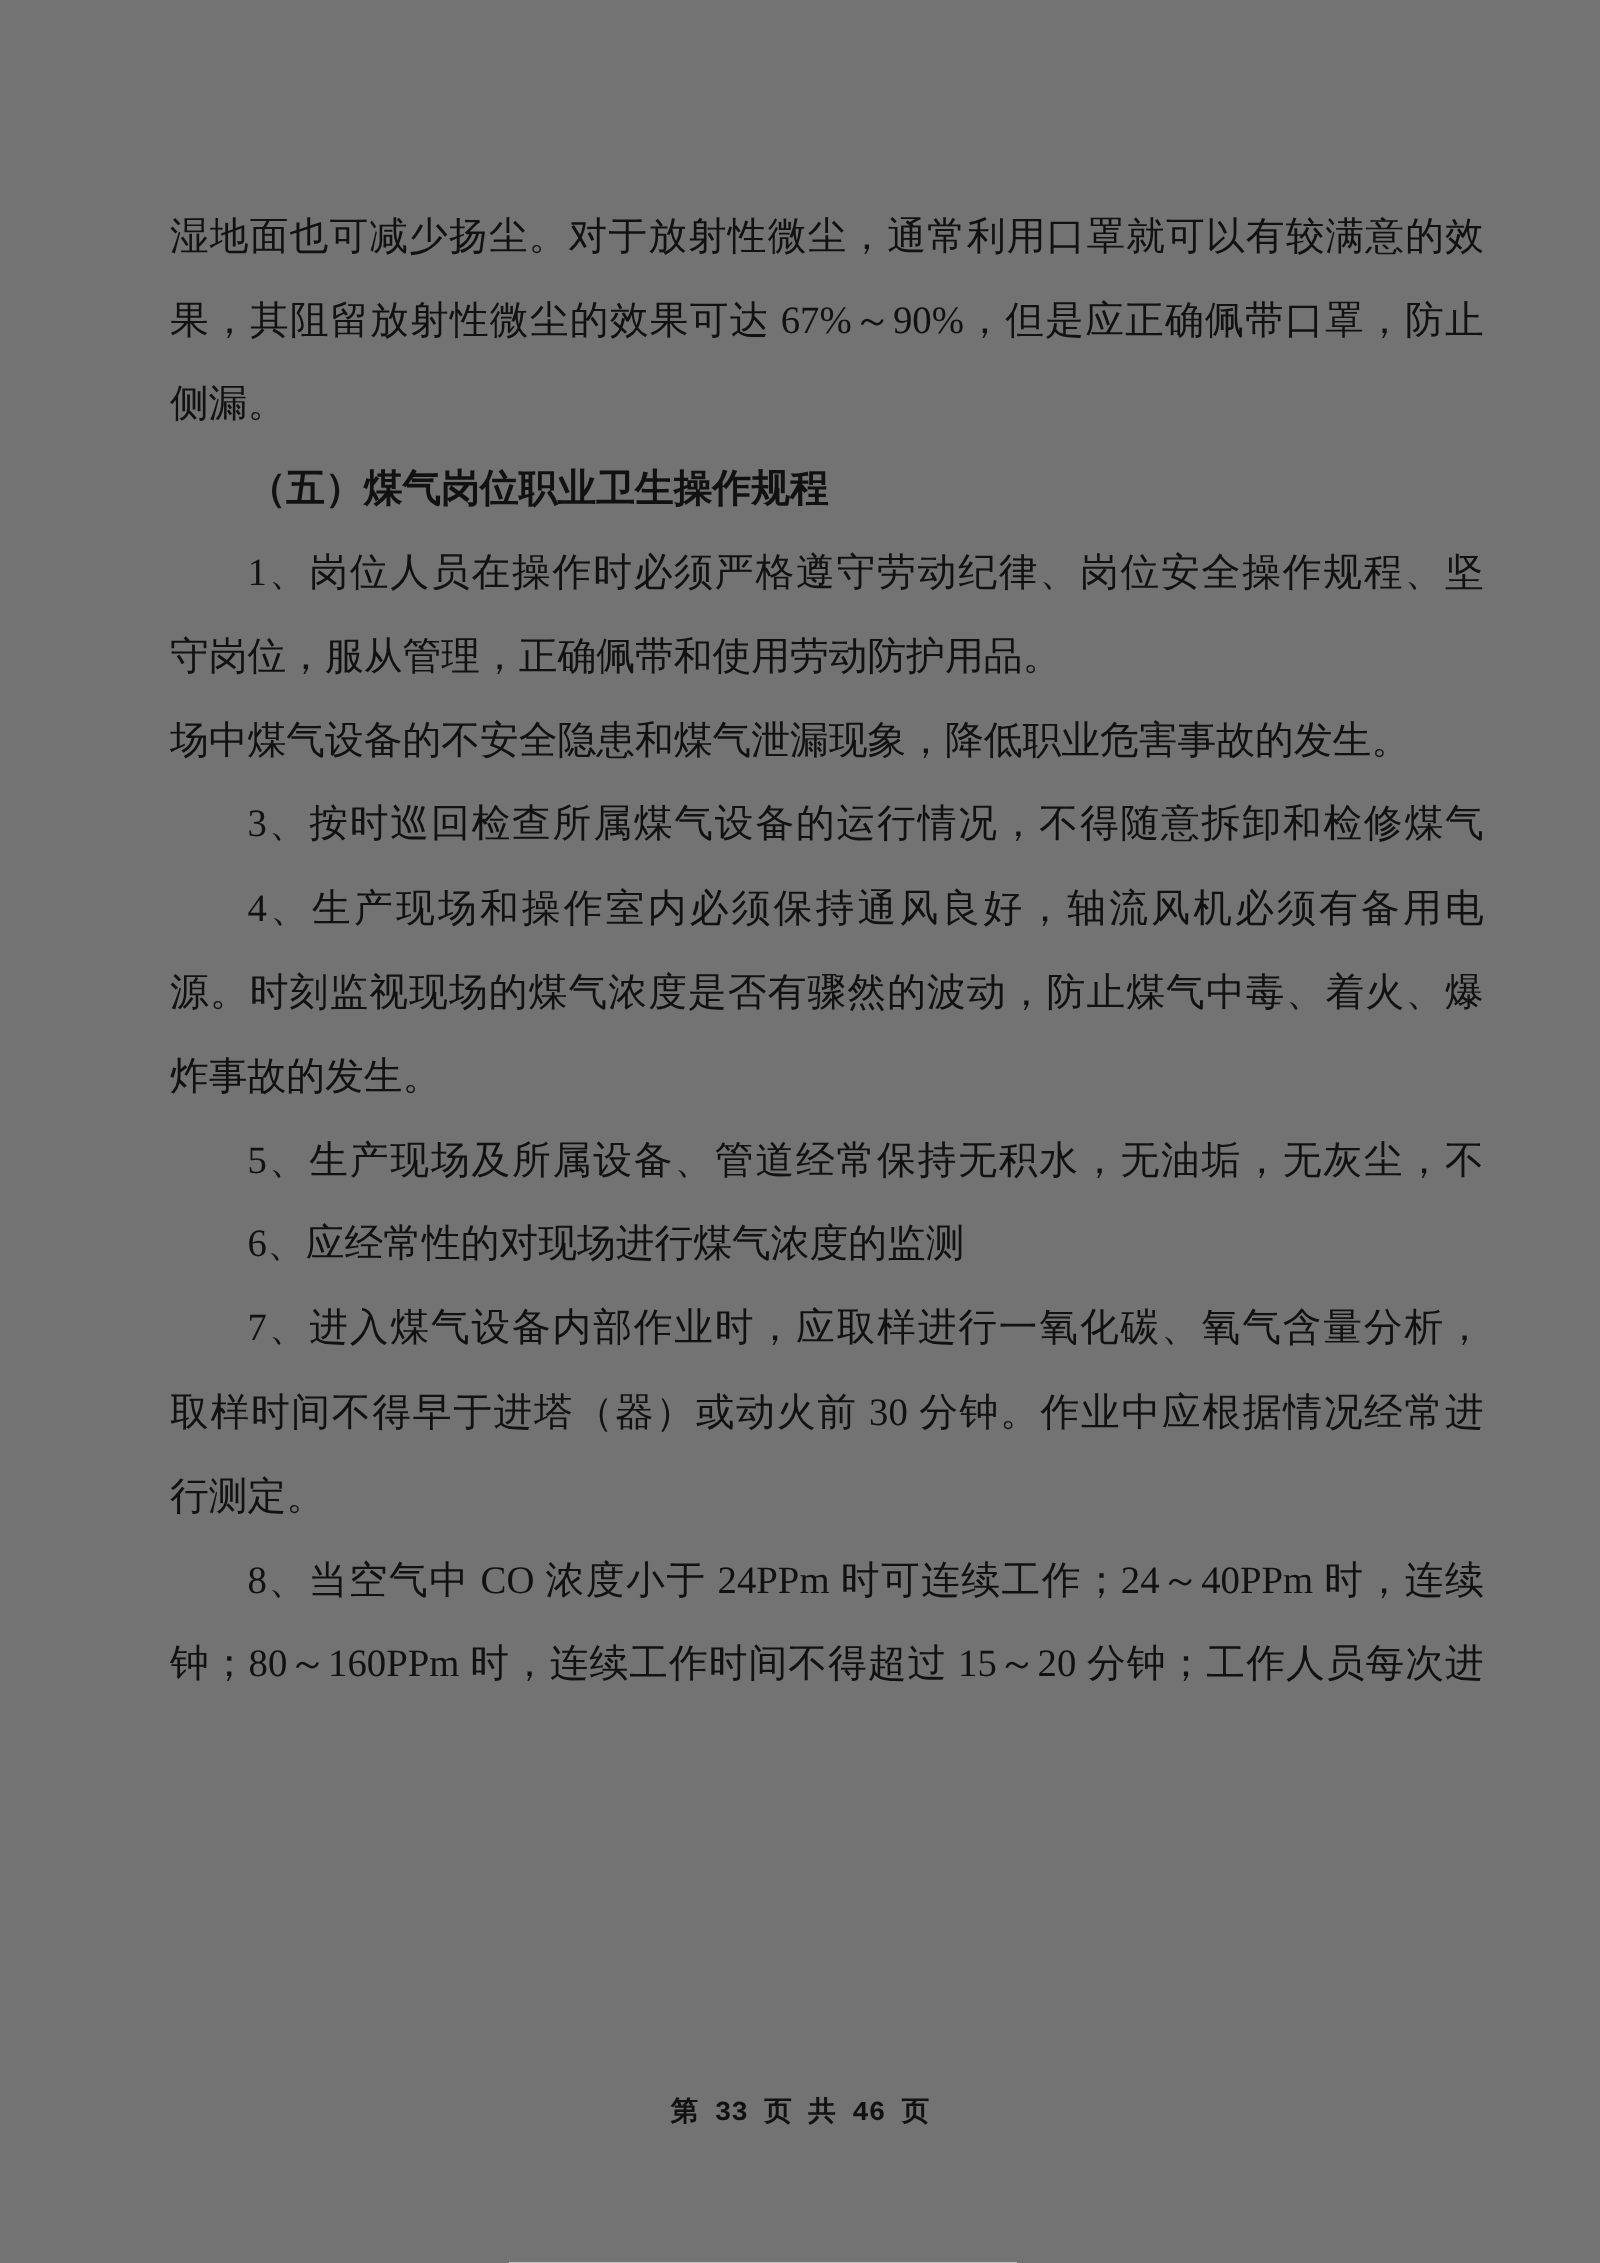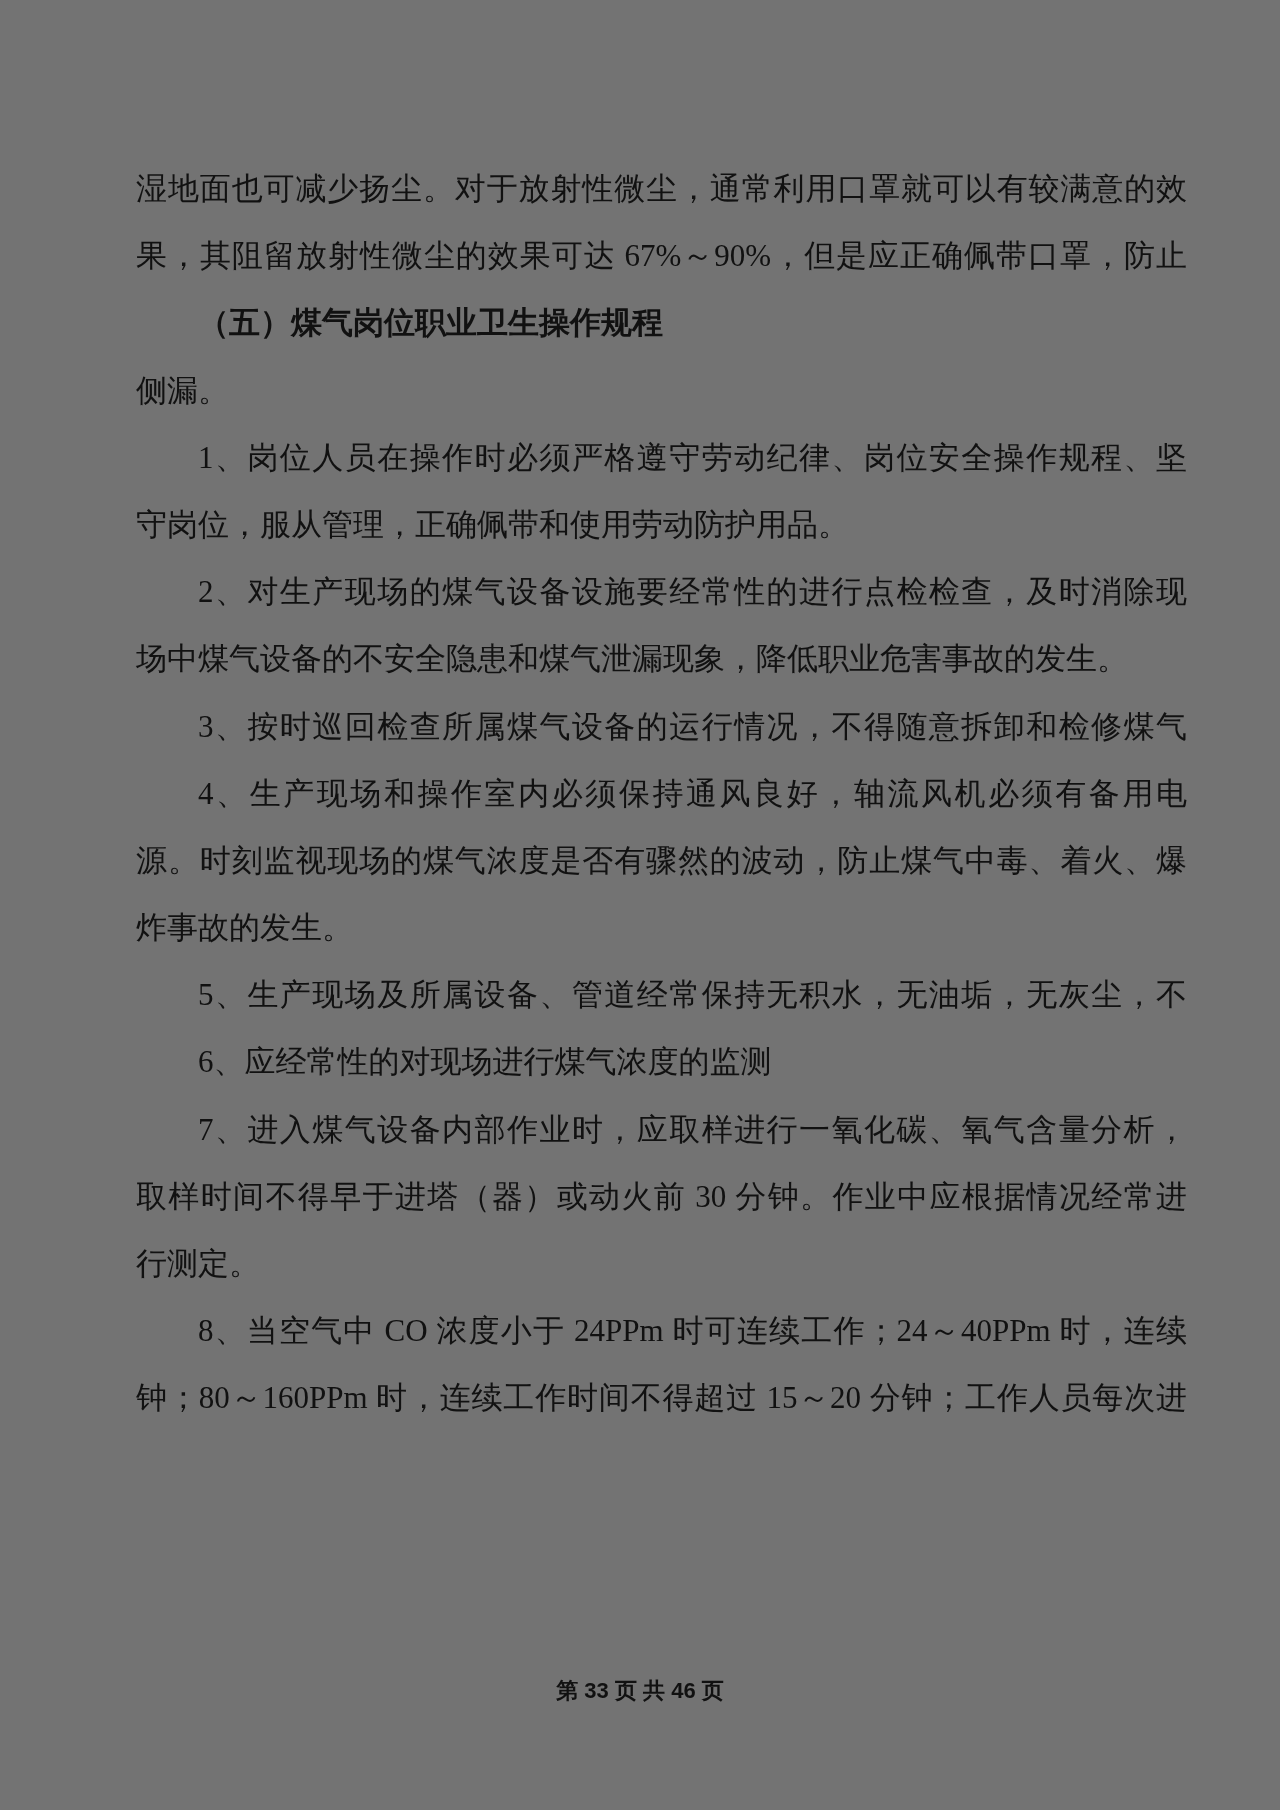--- a/index.html
+++ b/index.html
@@ -42,36 +42,35 @@
   }
   .footer {
     position: absolute;
     left: 0;
     top: 1676px;
     width: 1280px;
     text-align: center;
     font-size: 22px;
     line-height: 30px;
     font-weight: bold;
-    font-family: Liberation Sans, sans-serif;
+    font-family: Liberation Mono, monospace;
     color: #111111;
   }
 </style>
 </head>
 <body>
 
 <div class="page">
   <div class="content" id="document-body">
       <div class="line justify">湿地面也可减少扬尘。对于放射性微尘，通常利用口罩就可以有较满意的效</div>
       <div class="line justify">果，其阻留放射性微尘的效果可达 67%～90%，但是应正确佩带口罩，防止</div>
+      <div class="line">侧漏。</div>
       <div class="line indent bold">（五）煤气岗位职业卫生操作规程</div>
-      <div class="line">侧漏。</div>
       <div class="line indent justify">1、岗位人员在操作时必须严格遵守劳动纪律、岗位安全操作规程、坚</div>
       <div class="line">守岗位，服从管理，正确佩带和使用劳动防护用品。</div>
-      <div class="line indent justify">2、对生产现场的煤气设备设施要经常性的进行点检检查，及时消除现</div>
       <div class="line">场中煤气设备的不安全隐患和煤气泄漏现象，降低职业危害事故的发生。</div>
       <div class="line indent justify">3、按时巡回检查所属煤气设备的运行情况，不得随意拆卸和检修煤气</div>
       <div class="line indent justify">4、生产现场和操作室内必须保持通风良好，轴流风机必须有备用电</div>
       <div class="line justify">源。时刻监视现场的煤气浓度是否有骤然的波动，防止煤气中毒、着火、爆</div>
       <div class="line">炸事故的发生。</div>
       <div class="line indent justify">5、生产现场及所属设备、管道经常保持无积水，无油垢，无灰尘，不</div>
       <div class="line indent">6、应经常性的对现场进行煤气浓度的监测</div>
       <div class="line indent justify">7、进入煤气设备内部作业时，应取样进行一氧化碳、氧气含量分析，</div>
       <div class="line justify">取样时间不得早于进塔（器）或动火前 30 分钟。作业中应根据情况经常进</div>
       <div class="line">行测定。</div>

